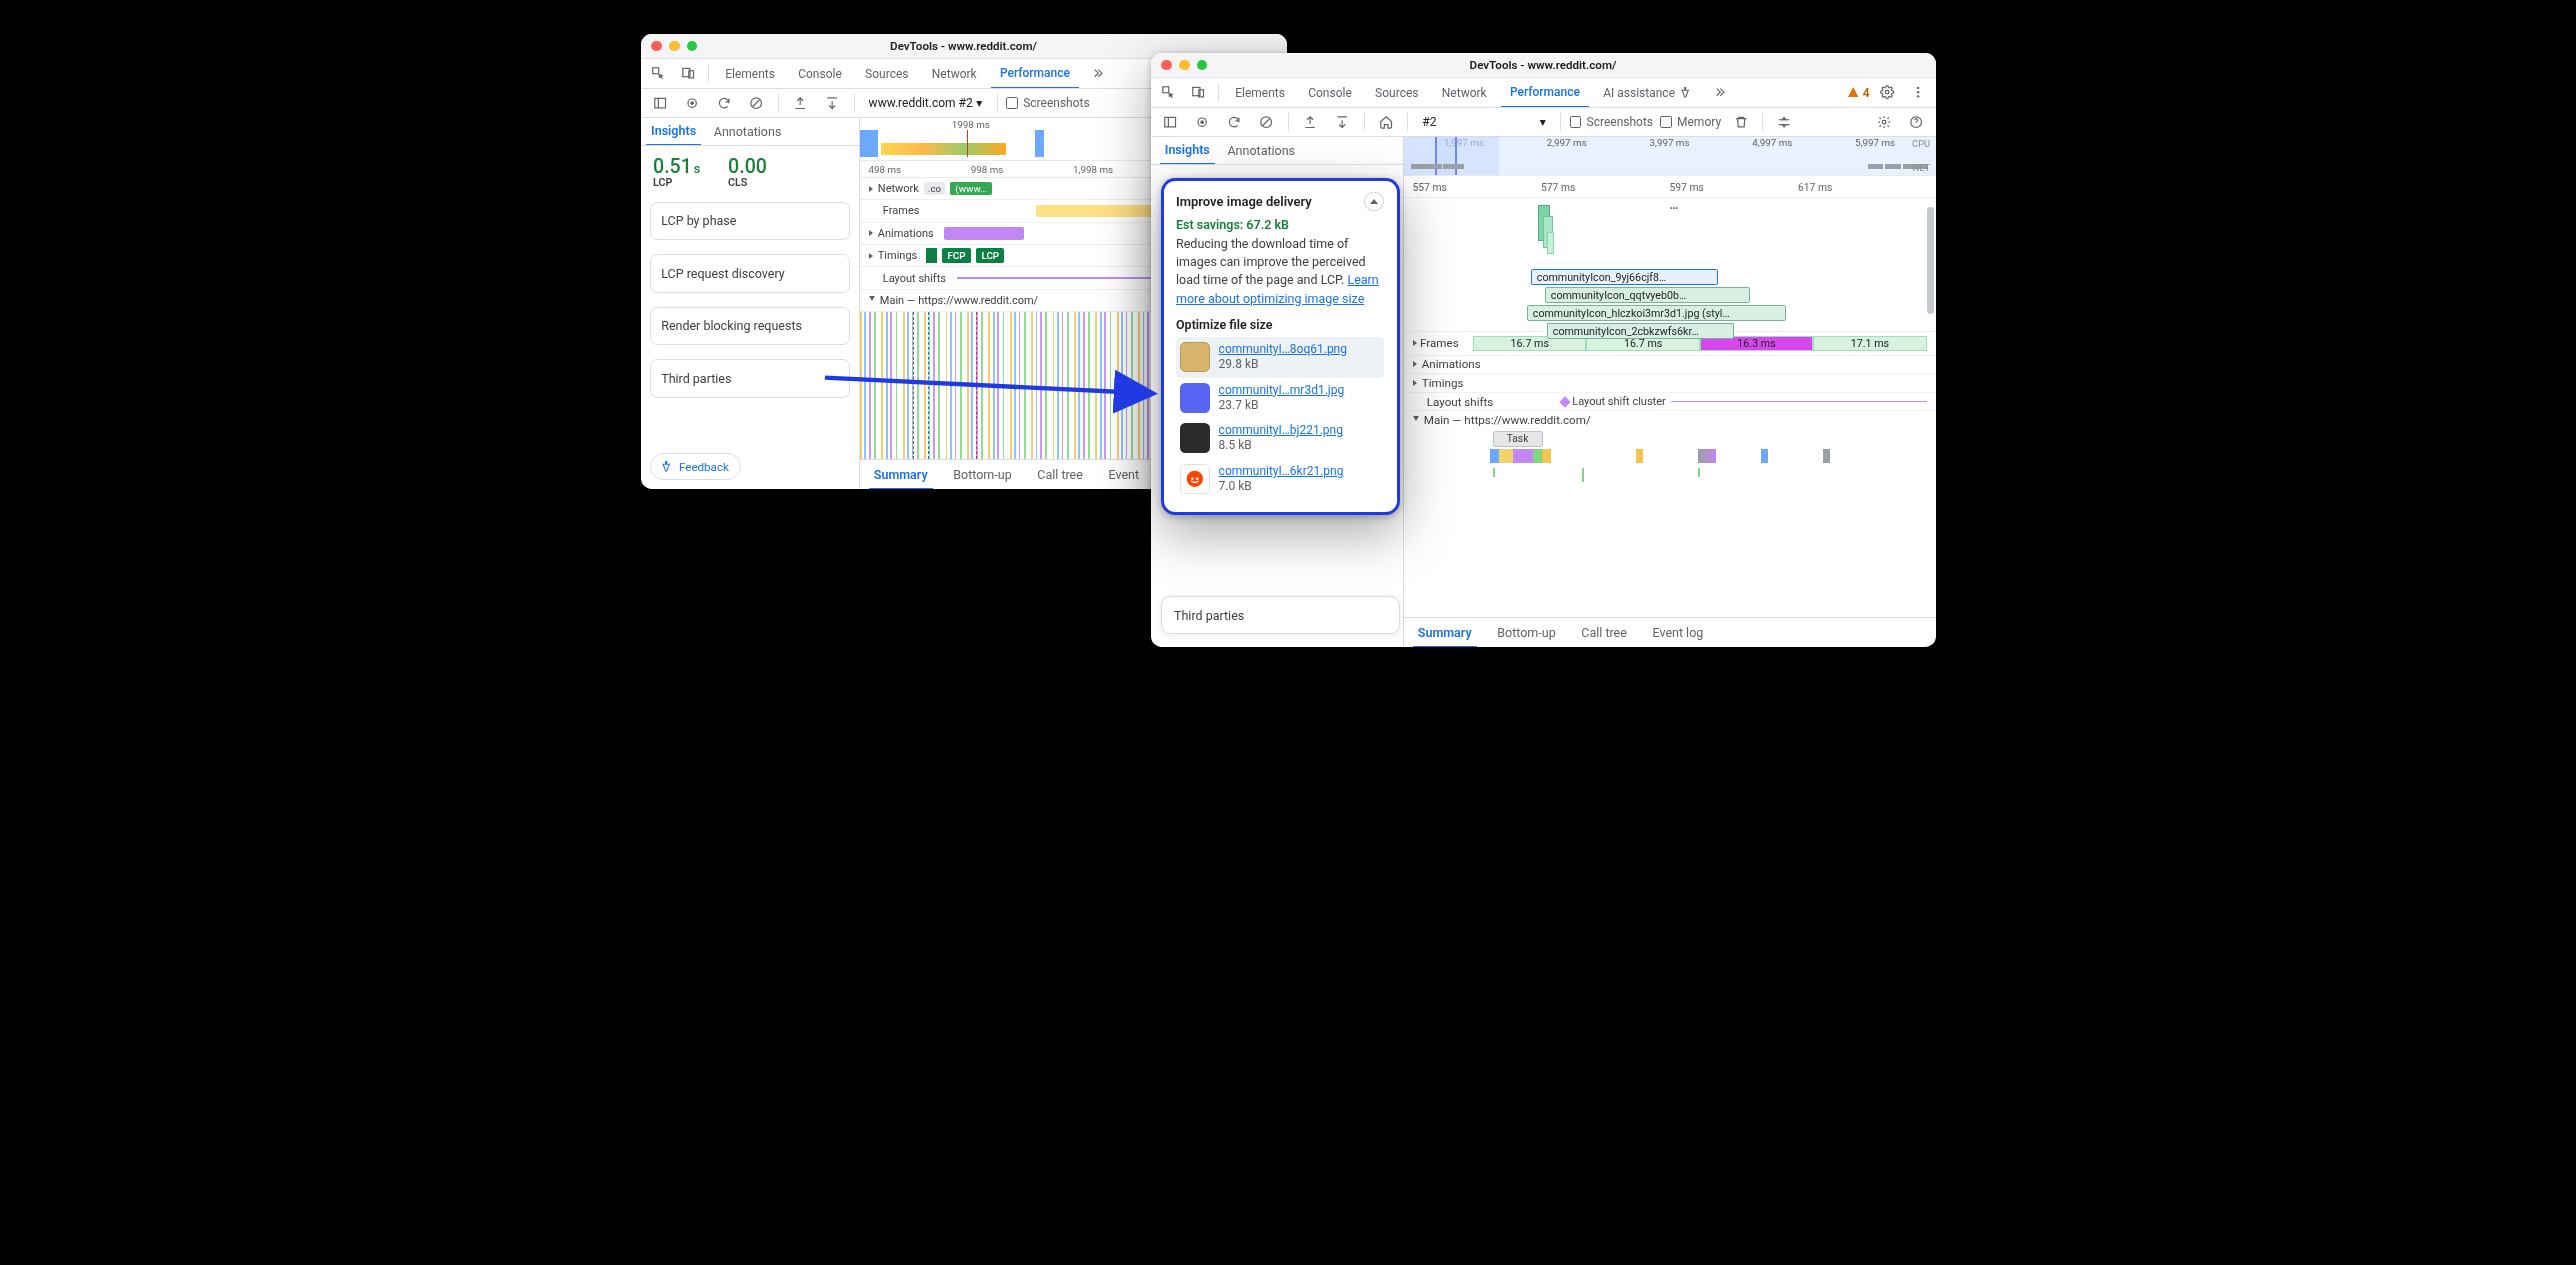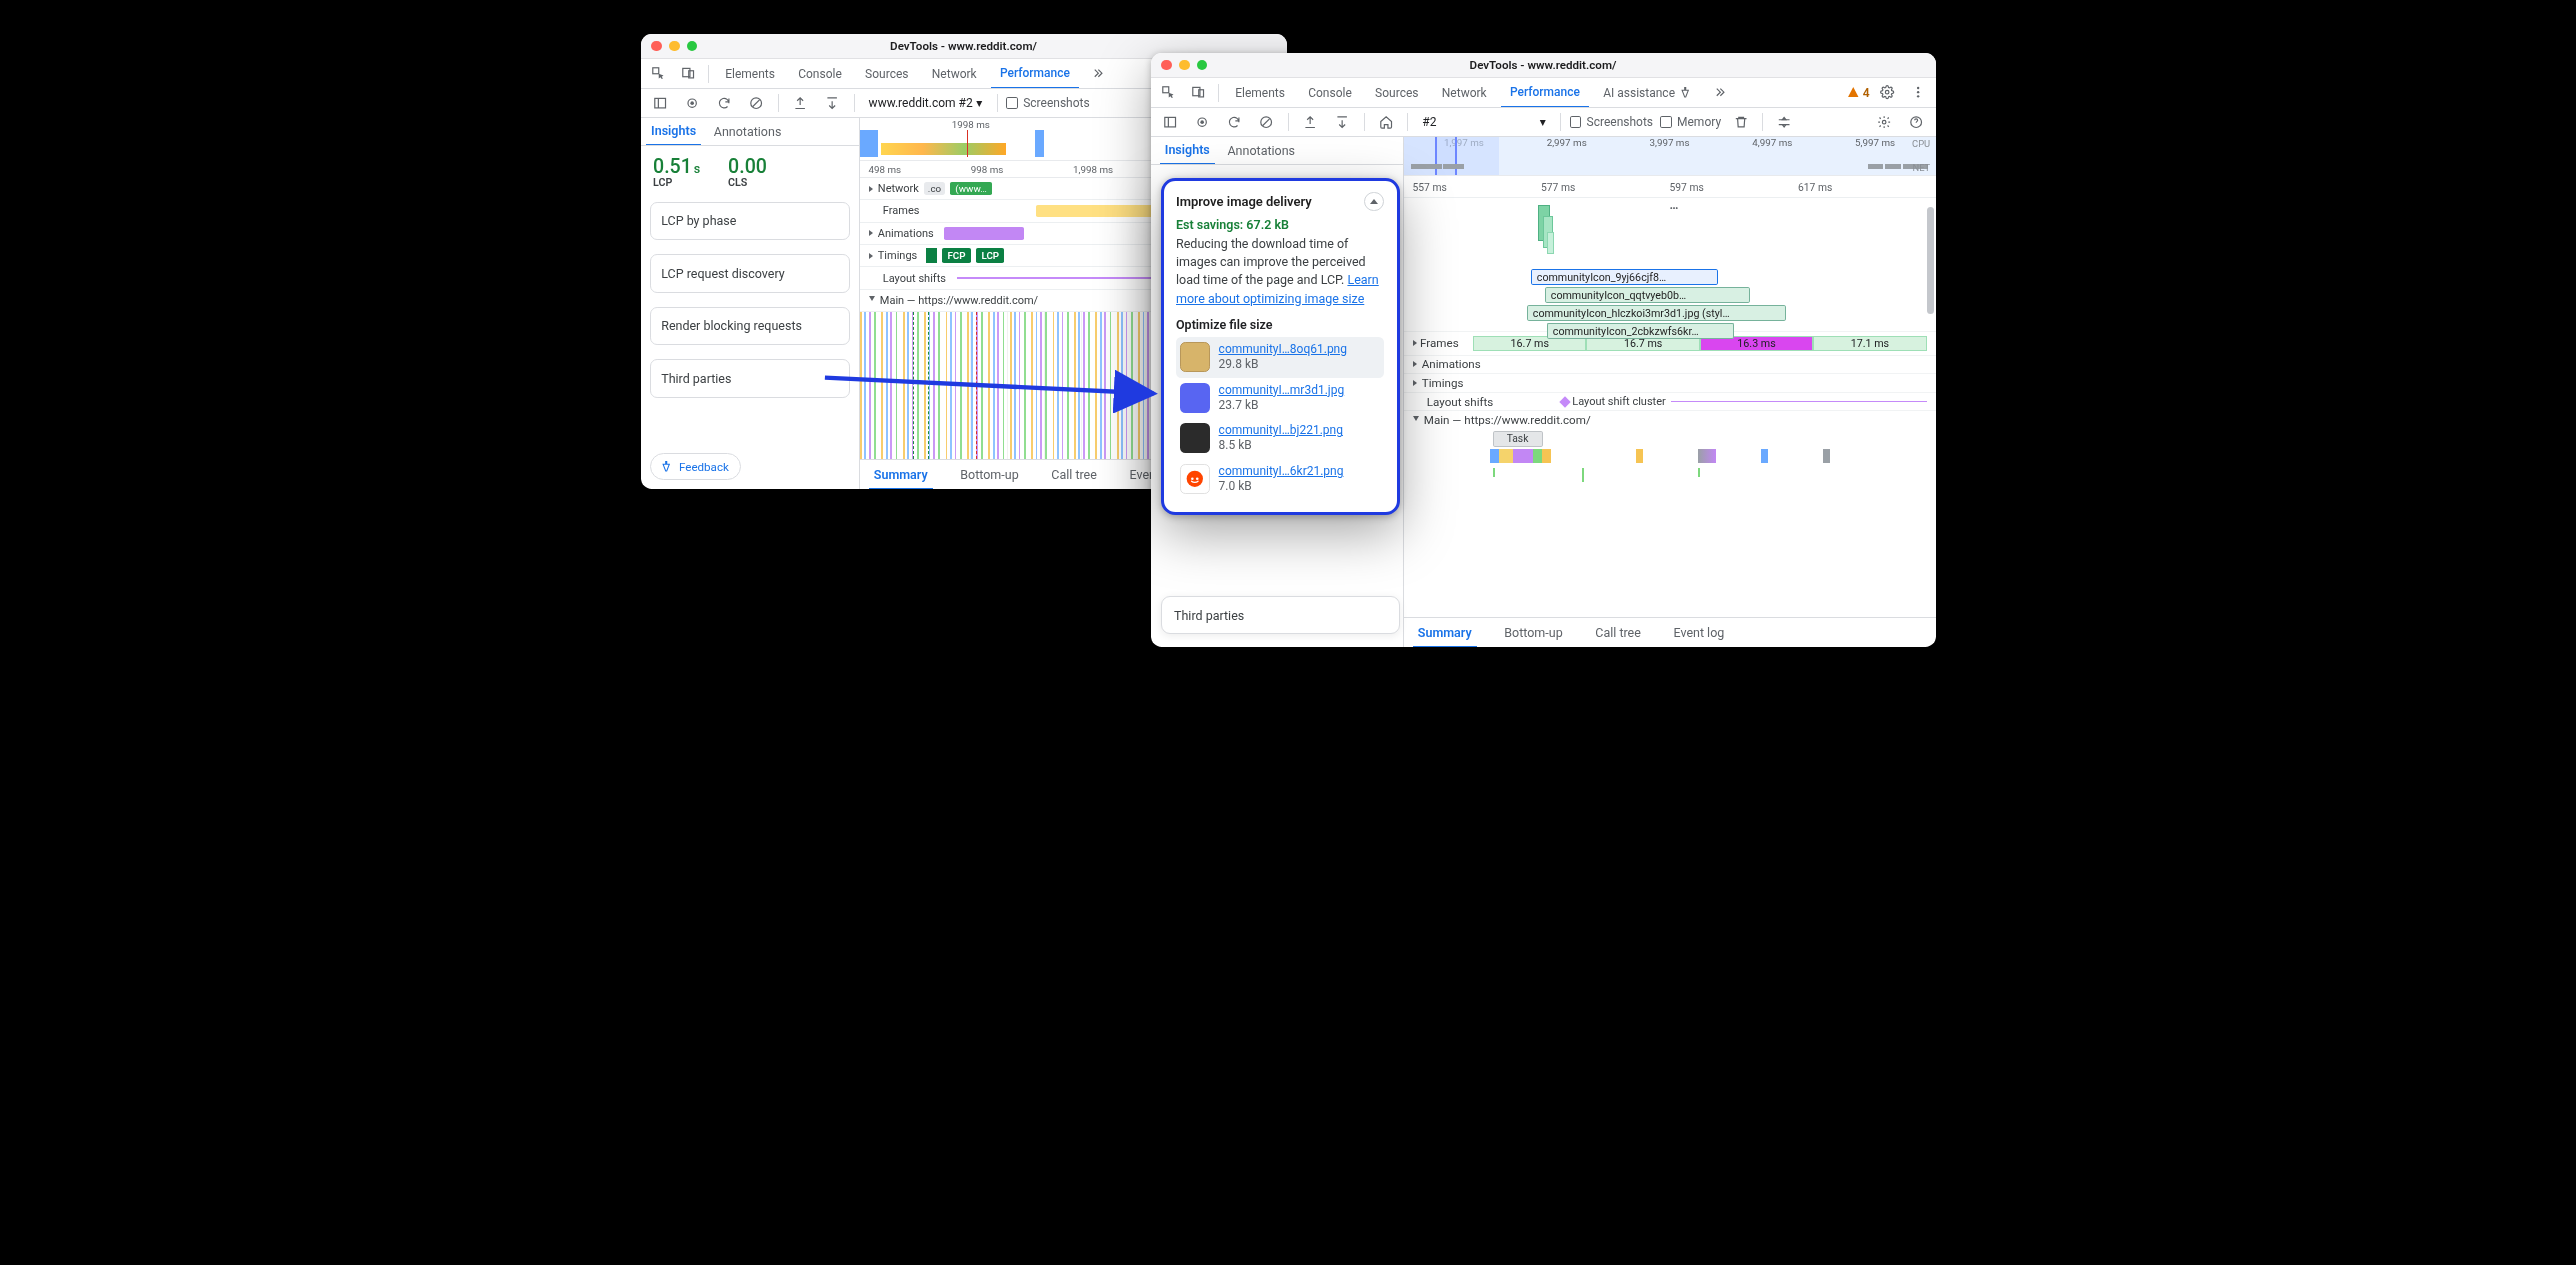--- a/index.html
+++ b/index.html
@@ -68,21 +68,21 @@
   .timeline{flex:1;min-width:0;display:flex;flex-direction:column;position:relative}
   .ruler{display:flex;color:#5f6368;font-size:9.8px;padding:3.6px 9px 1.8px;border-bottom:0.9px solid #e8eaed;gap:0}
   .ruler span{flex:1;text-align:left}
   .tblock{border-bottom:0.9px solid #eceff1;padding:0.9px 9px}
   .trow{display:flex;align-items:center;gap:5.3px;height:19.6px}
   .tlabel{color:#3c4043;font-size:11px}
   .tri{width:0;height:0;border-left:4.5px solid #5f6368;border-top:3.6px solid transparent;border-bottom:3.6px solid transparent}
   .tri.down{border-left:3.6px solid transparent;border-right:3.6px solid transparent;border-top:5.3px solid #5f6368}
   .bar{height:12.5px;border-radius:1.8px}
   .flame{flex:1;min-height:0;border-top:0.9px solid #eceff1;padding:0;position:relative;overflow:hidden}
-  .bottomtabs{display:flex;gap:22px;padding:0 9px;height:30px;align-items:center;border-top:0.9px solid var(--panel-border)}
+  .bottomtabs{display:flex;gap:15px;padding:0 9px;height:30px;align-items:center;border-top:0.9px solid var(--panel-border)}
 
   
   .insight-card{position:absolute;left:568px;top:178px;width:239px;background:#fff;border:3.6px solid var(--highlight);border-radius:14.3px;padding:10.7px 12.5px 12.5px;box-shadow:var(--shadow);z-index:7}
   .insight-card .hdr{display:flex;align-items:center;justify-content:space-between}
   .insight-card .title{font-weight:600;color:#1f1f1f;font-size:13px}
   .insight-card .savings{color:var(--green);font-weight:600;margin-top:5.3px;font-size:12.5px}
   .insight-card p{margin:3.6px 0 0;color:#3c4043;line-height:1.45;font-size:12.5px}
   .insight-card a{color:var(--blue);text-decoration:underline}
   .filelist{margin-top:1px}
   .filelist .sect{font-weight:600;margin:9px 0 5.3px;font-size:12.5px}

